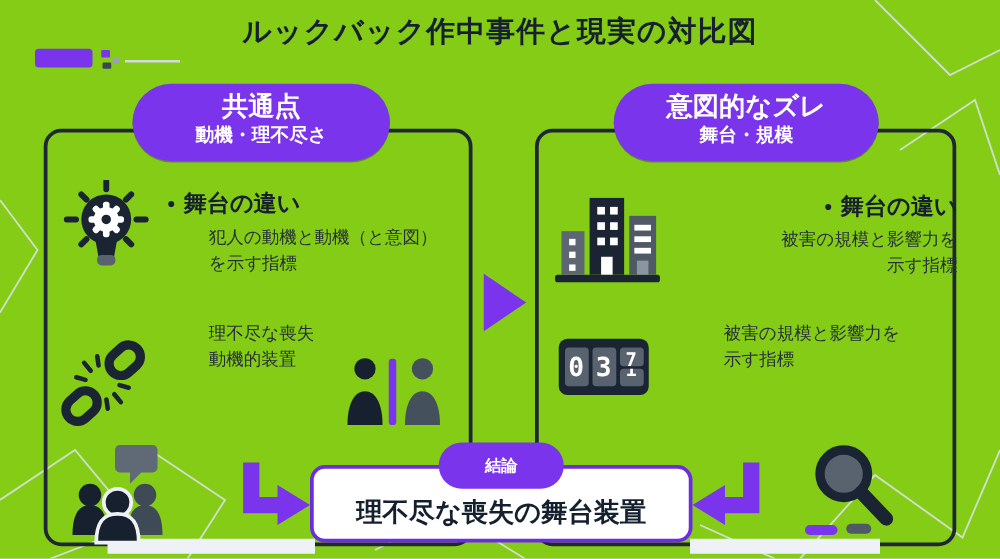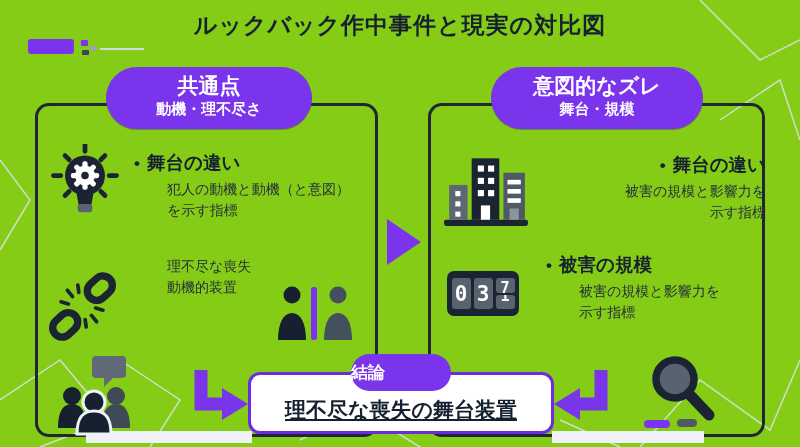--- a/index.html
+++ b/index.html
@@ -92,27 +92,27 @@
     position: absolute; left: 387px; top: 219px; width: 0; height: 0; z-index: 3;
     border-top: 23px solid transparent; border-bottom: 23px solid transparent;
     border-left: 34px solid #7a35ec;
   }
 
   
   .conclusion-box {
     position: absolute; left: 248px; top: 372px; width: 306px; height: 62px;
     background: #ffffff; border: 3.5px solid #6d2cdf; border-radius: 12px;
     z-index: 5; text-align: center; padding-top: 21px;
-    font-size: 21px; font-weight: 800; color: #14202e; text-decoration: underline;
+    font-size: 21px; font-weight: 800; color: #14202e;
   }
   .conclusion-pill {
     position: absolute; left: 351px; top: 354px; width: 100px; height: 37px;
     background: #7a35ec; border-radius: 19px; z-index: 6;
-    color: #ffffff; font-size: 17px; font-weight: 800;
-    display: flex; align-items: center; 
+    color: #ffffff; font-size: 13px; font-weight: 800;
+    display: flex; align-items: center; justify-content: center;
   }
 
   .elbow-arrow { position: absolute; z-index: 4; }
   .elbow-arrow.left  { left: 190px; top: 368px; }
   .elbow-arrow.right { left: 550px; top: 368px; }
 
   
   .audience-icon  { position: absolute; left: 52px;  top: 354px; z-index: 3; }
   .magnifier-icon { position: absolute; left: 646px; top: 352px; z-index: 3; }
   .dash-purple { position: absolute; left: 644px; top: 420px; width: 26px; height: 8px;
@@ -255,21 +255,20 @@
     <div class="counter-split">
       <div class="counter-half top">
           <span>7</span>
         </div>
       <div class="counter-half bot">
           <span>1</span>
         </div>
     </div>
   </div>
   <div class="item-text" style="left:546px; top:252px; width:220px;">
-    <div class="item-head"><span class="bullet">•</span><span>被害の規模</span></div>
     <div class="item-desc">被害の規模と影響力を
 示す指標</div>
   </div>
 
   <div class="conclusion-box">
     <span>理不尽な喪失の舞台装置</span>
   </div>
   <div class="conclusion-pill">
     <span>結論</span>
   </div>

